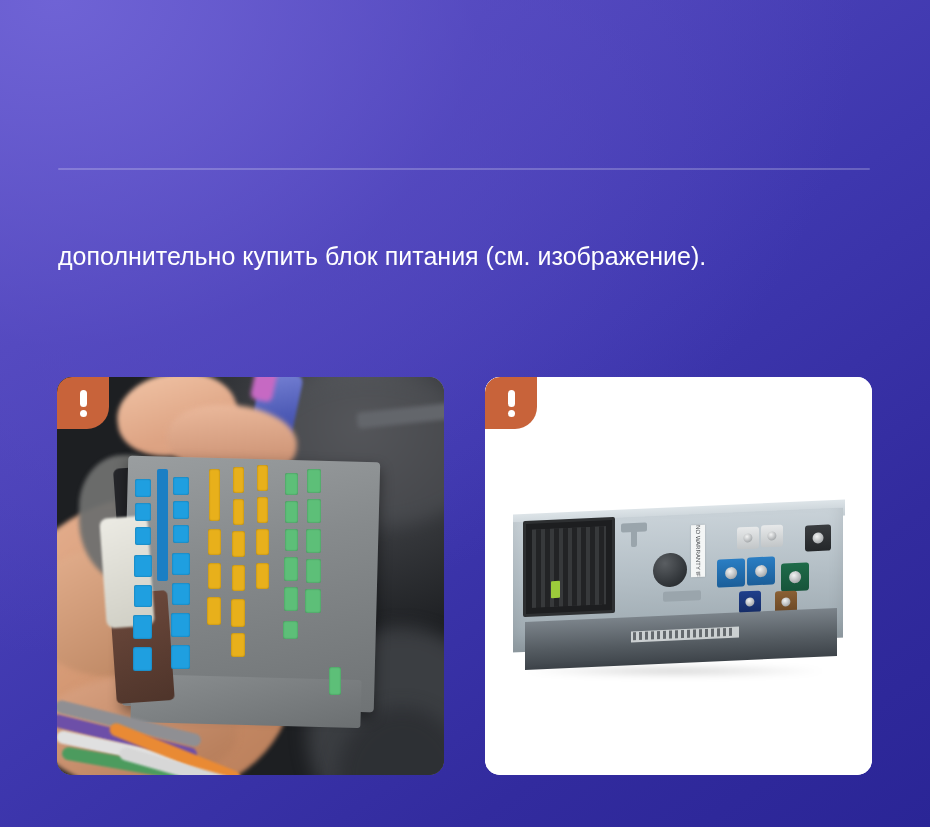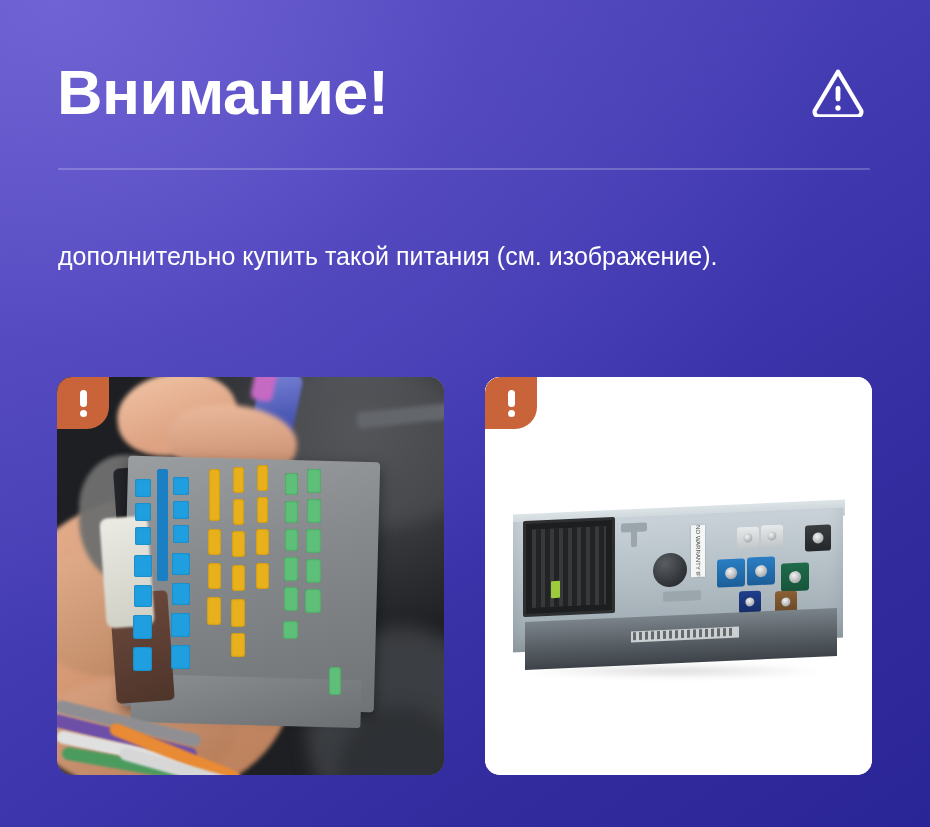--- a/index.html
+++ b/index.html
@@ -446,36 +446,25 @@
     width: 300px; height: 12px;
     background: radial-gradient(ellipse at center, rgba(0,0,0,.18) 0%, rgba(0,0,0,0) 72%);
     filter: blur(3px);
   }
 </style>
 </head>
 <body>
 
 <div class="screen">
 
-  <div class="header">
-    <div class="page-title">Внимание!</div>
-
-    <div class="warn-icon-wrap">
-      <svg width="54" height="50" viewBox="0 0 54 50" fill="none" aria-hidden="true">
-        <path d="M27 4.6 L50 43.2 A4.4 4.4 0 0 1 46.2 49.4 L7.8 49.4 A4.4 4.4 0 0 1 4 43.2 Z" stroke="#ffffff" stroke-width="4.2" stroke-linejoin="round" fill="none"></path>
-        <rect x="24.6" y="19" width="4.8" height="15.5" rx="2.4" fill="#ffffff"></rect>
-        <circle cx="27" cy="41" r="2.7" fill="#ffffff"></circle>
-      </svg>
-    </div>
-  </div>
 
   <div class="divider"></div>
 
   <div class="intro">
-    <span class="line-2">дополнительно купить такой питания (см. изображение).</span>
+    <span class="line-2">дополнительно купить блок питания (см. изображение).</span>
   </div>
 
   <div class="cards">
 
     <div class="card">
       <div class="badge">
         <span class="bang"></span>
       </div>
 
       <div class="photo photo-connector">

